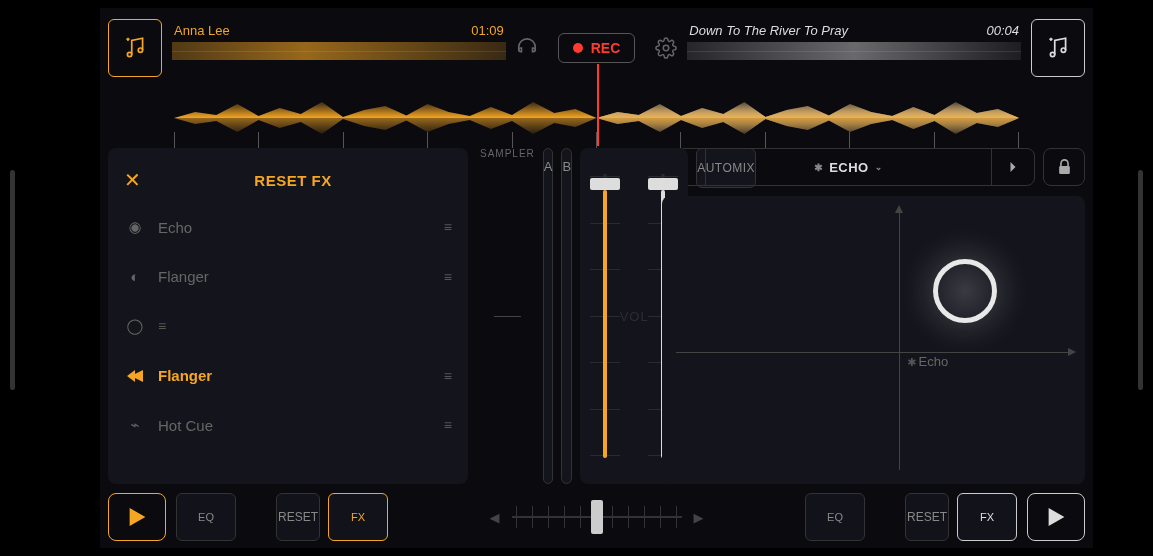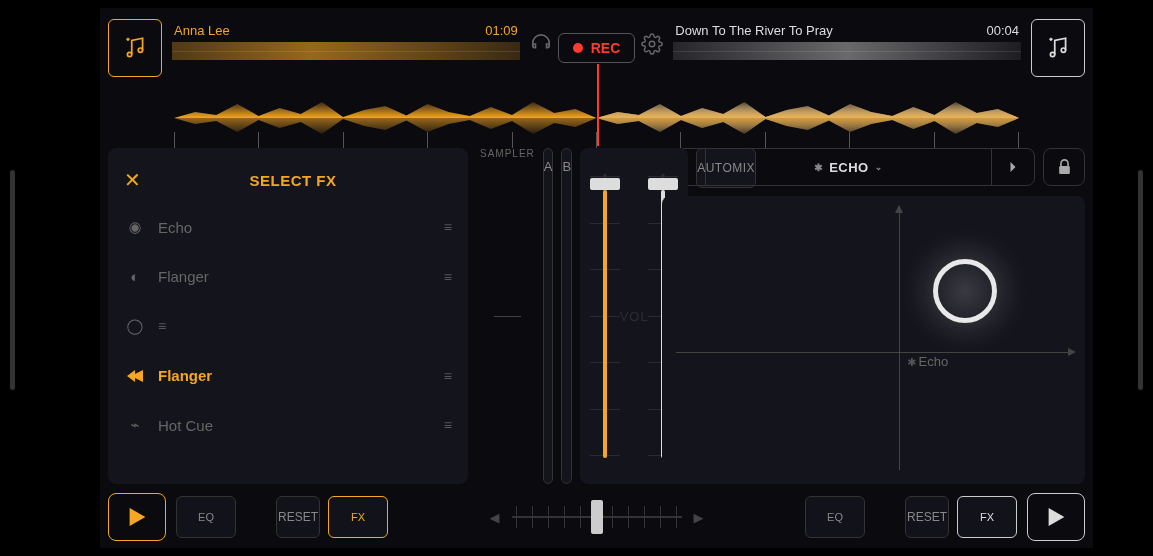--- a/index.html
+++ b/index.html
@@ -13,26 +13,26 @@
 .app { position: absolute; left: 100px; right: 60px; top: 8px; bottom: 8px; background: #0a0a0f; display: flex; flex-direction: column; gap: 6px; }
 
 
 .header { display: flex; align-items: center; gap: 10px; height: 80px; padding: 4px 8px; }
 .track-btn { width: 54px; height: 58px; border-radius: 6px; display: flex; align-items: center; justify-content: center; }
 .track-btn.left { border: 1px solid #f5a623; }
 .track-btn.right { border: 1px solid #ccc; }
 .track-info { flex: 1; display: flex; flex-direction: column; }
 .track-meta { display: flex; justify-content: space-between; font-size: 13px; padding: 0 2px; }
 .track-meta.left { color: #f5a623; }
-.track-meta.right { color: #ddd; }
+.track-meta.right { color: #ddd; font-style: italic; }
 .waveform-row { height: 32px; position: relative; margin-top: 4px; }
 .wf-mini { height: 18px; background: linear-gradient(90deg, rgba(245,166,35,0.3) 0%, rgba(245,166,35,0.6) 40%, rgba(245,166,35,0.2) 100%); position: relative; }
 .wf-mini::after { content:''; position:absolute; left:0; right:0; top:50%; height:1px; background:rgba(255,255,255,0.1); }
 
-.center-controls { display: flex; align-items: flex-start; gap: 6px; }
+.center-controls { display: flex; align-items: center; gap: 20px; }
 .headphone-icon, .gear-icon { width: 22px; height: 22px; color: #666; }
 .rec-btn { border: 1px solid #555; border-radius: 6px; padding: 6px 14px; display: flex; align-items: center; gap: 8px; color: #ff3b30; font-weight: 600; font-size: 14px; }
 .rec-dot { width: 10px; height: 10px; border-radius: 50%; background: #ff3b30; }
 
 
 .timeline { height: 48px; position: relative; margin: 0 4px; }
 .timeline-wave { position: absolute; left: 70px; right: 70px; top: 0; bottom: 0; }
 .tl-center-line { position: absolute; left: 50%; top: -30px; bottom: -4px; width: 2px; background: #ff3b30; }
 .tl-wave-left { position: absolute; left: 0; width: 50%; height: 100%; }
 .tl-wave-right { position: absolute; right: 0; width: 50%; height: 100%; }
@@ -94,21 +94,21 @@
 .xy-knob { position:absolute; width:64px; height:64px; border:5px solid #e8e8e8; border-radius:50%; left:64%; top:22%; box-shadow: 0 0 30px 8px rgba(255,255,255,0.15); background: radial-gradient(circle, #3a3a42 0%, #1a1a22 100%); }
 .xy-label { position:absolute; left:58%; top:55%; color:#666; font-size:13px; }
 .xy-label-icon { color:#555; margin-right:2px; font-size:11px; }
 
 
 .bottombar { height: 58px; display:flex; align-items:center; gap:10px; padding: 0 8px 4px; }
 .play-btn { width:58px; height:48px; border-radius:8px; display:flex; align-items:center; justify-content:center; }
 .play-btn.left { border:1px solid #f5a623; color:#f5a623; }
 .play-btn.right { border:1px solid #ccc; color:#ddd; }
 .btn-group { display:flex; gap:8px; }
-.small-btn { border:1px solid #333; border-radius:6px; height:42px; display:flex; align-items:center; justify-content:center; color:#888; font-size:11px; background:#12121a; }
+.small-btn { border:1px solid #333; border-radius:6px; height:48px; display:flex; align-items:center; justify-content:center; color:#888; font-size:11px; background:#12121a; }
 .small-btn.eq { width:60px; }
 .small-btn.reset { width:44px; font-size:12px;margin-left:32px; }
 .small-btn.fx { width:60px; }
 .small-btn.fx.active-o { border-color:#f5a623; color:#f5a623; }
 .small-btn.fx.active-w { border-color:#ccc; color:#ddd; }
 .crossfader-area { flex:1; display:flex; align-items:center; justify-content:center; gap:12px; }
 .cf-arrow { color:#444; font-size:13px; }
 .crossfader { width:170px; height:42px; position:relative; }
 .cf-track { position:absolute; left:0; right:0; top:50%; height:2px; background:#333; transform:translateY(-50%); }
 .cf-ticks { position:absolute; left:4px; right:4px; top:10px; bottom:10px; display:flex; justify-content:space-between; }
@@ -208,21 +208,21 @@
           </div>
       <div class="tl-center-line"></div>
     </div>
   </div>
 
   <div class="main">
 
     <div class="panel">
       <div class="fx-header">
         <span class="close-x">✕</span>
-        <span class="fx-title">SELECT FX</span>
+        <span class="fx-title">RESET FX</span>
       </div>
       <div class="fx-list">
         <div class="fx-item">
           <span class="fx-icon">◉</span>
           <span class="fx-label">Echo</span>
           <span class="grip-icon">≡</span>
         </div>
         <div class="fx-item">
           <span class="fx-icon">◐</span>
           <span class="fx-label">Flanger</span>

